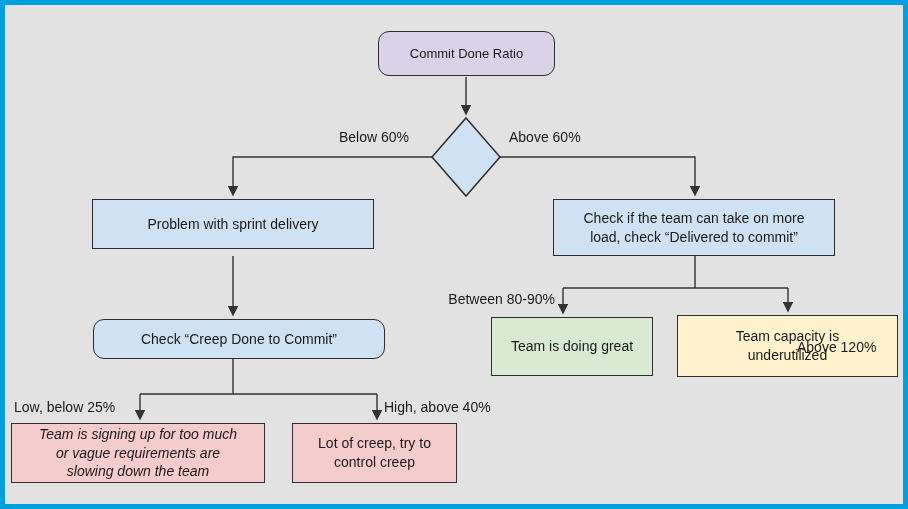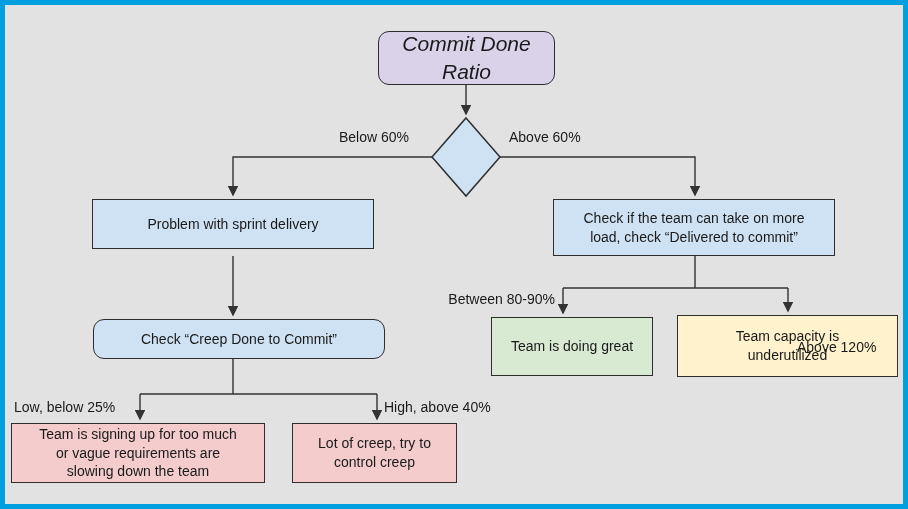--- a/index.html
+++ b/index.html
@@ -36,27 +36,27 @@
     font-size:14px;line-height:1.35;
     white-space:pre-line;
     padding:2px 6px;
   }
   .rounded{border-radius:11px;}
   .fill-purple{background:var(--node-purple);}
   .fill-blue{background:var(--node-blue);}
   .fill-green{background:var(--node-green);}
   .fill-yellow{background:var(--node-yellow);}
   .fill-pink{background:var(--node-pink);}
-  .node-title{left:378px;top:31px;width:177px;height:54px;font-size:21px;font-style:italic;}
+  .node-title{left:378px;top:31px;width:177px;height:45px;font-size:13px;}
   .node-problem{left:92px;top:199px;width:282px;height:50px;}
   .node-more-load{left:553px;top:199px;width:282px;height:57px;}
   .node-creep-check{left:93px;top:319px;width:292px;height:40px;}
   .node-great{left:483px;top:317px;width:162px;height:59px;margin-left:8px;}
   .node-underutilized{left:677px;top:315px;width:221px;height:62px;}
-  .node-too-much{left:11px;top:423px;width:254px;height:60px;}
+  .node-too-much{left:11px;top:423px;width:254px;height:60px;font-style:italic;}
   .node-lot-creep{left:292px;top:423px;width:165px;height:60px;}
   .edge-label{
     position:absolute;color:var(--text);font-size:14px;white-space:nowrap;
   }
   .lbl-below60{left:339px;top:129px;}
   .lbl-above70{left:509px;top:129px;}
   .lbl-between8090{left:421px;top:291px;width:134px;text-align:right;}
   .lbl-above120{left:797px;top:291px;margin-top:48px;}
   .lbl-low25{left:14px;top:399px;}
   .lbl-high40{left:384px;top:399px;}

